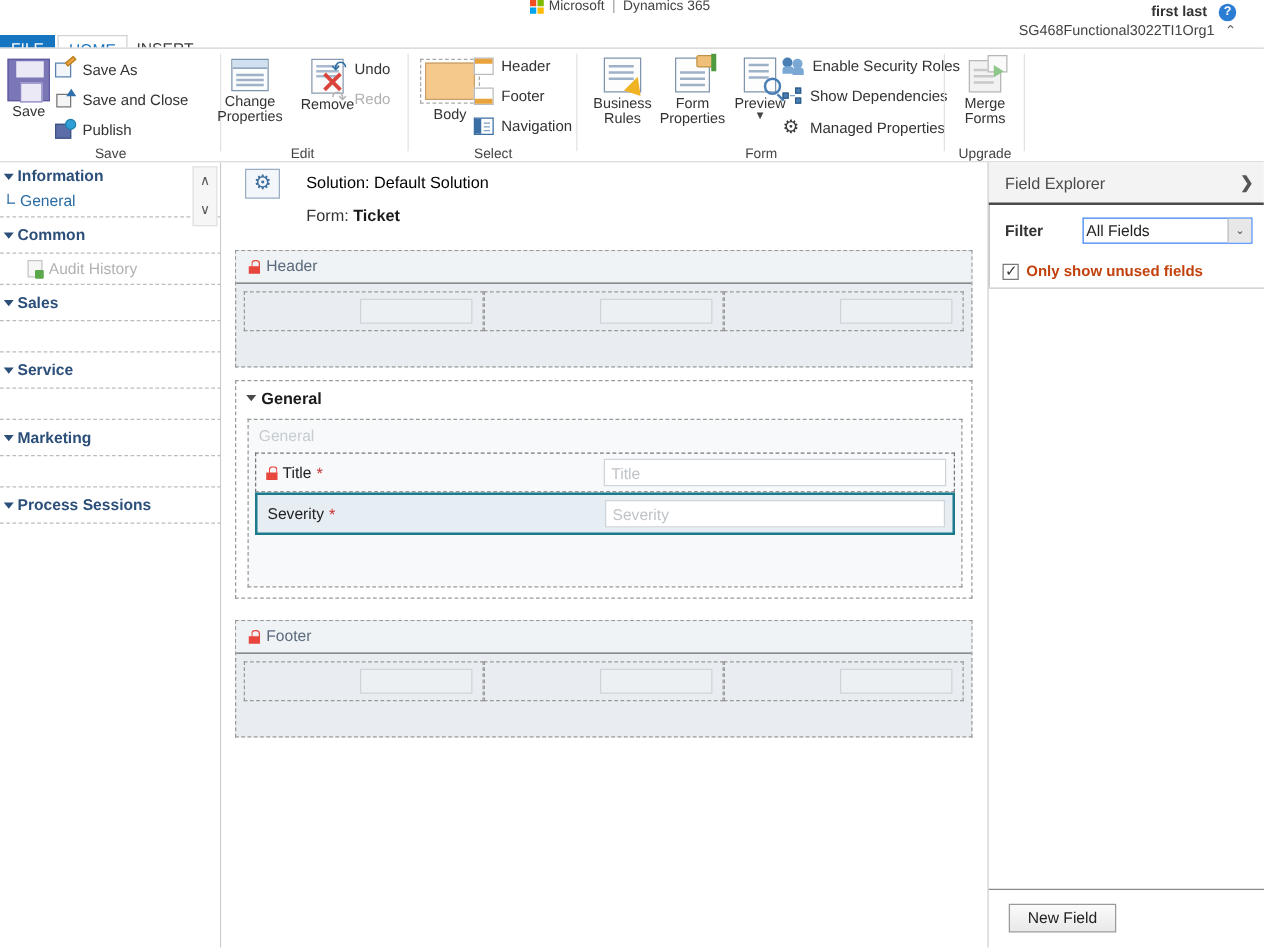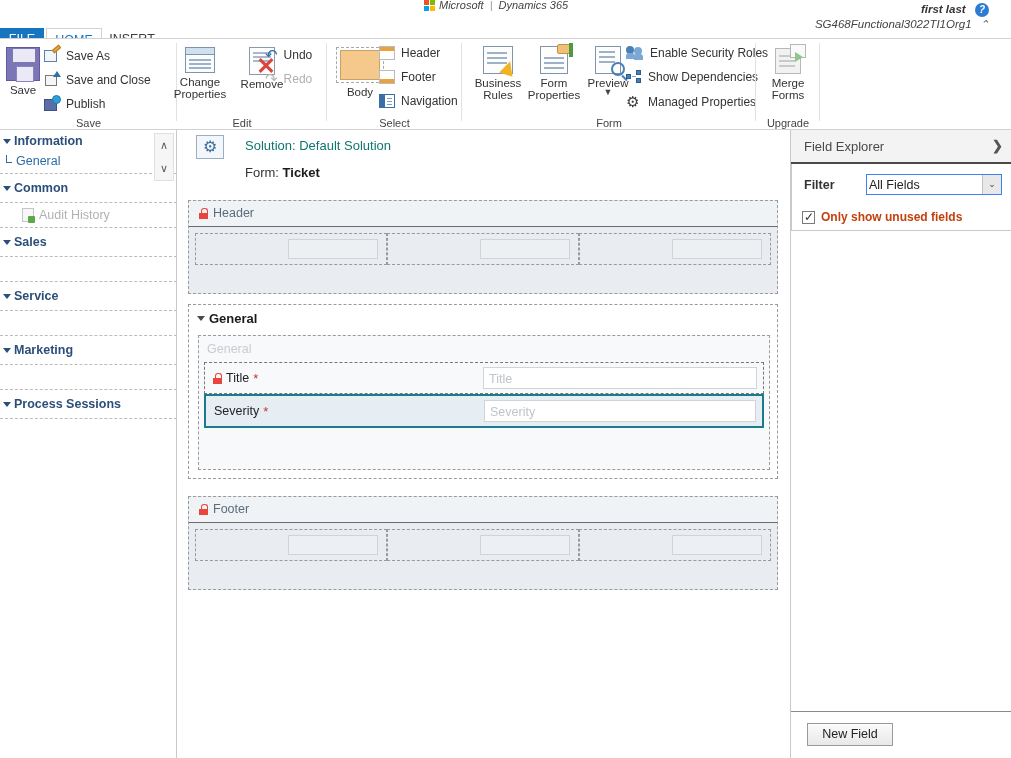--- a/index.html
+++ b/index.html
@@ -10,21 +10,20 @@
     background: #ffffff;
     font-family: "Liberation Sans", sans-serif;
     font-size: 12px;
     color: #333333;
   }
 
   
   #brandbar {
     position: absolute; left: 0; top: 0; width: 995px; height: 40px;
     background: #ffffff;
-    font-style: italic;
   }
   #ms-brand {
     position: absolute; left: 424px; top: -1px;
     display: flex; align-items: center; gap: 4px;
     font-size: 11px; color: #444;
   }
   .ms-logo { display: grid; grid-template-columns: 5px 5px; grid-template-rows: 5px 5px; gap: 1px; }
   .ms-logo i { display: block; width: 5px; height: 5px; }
   .ms-logo i:nth-child(1) { background: #f25022; }
   .ms-logo i:nth-child(2) { background: #7fba00; }
@@ -209,21 +208,21 @@
   }
   #solution-head { position: relative; height: 62px; }
   #sol-icon {
     position: absolute; left: 19px; top: 5px; width: 28px; height: 24px;
     background: #f3f6fa; border: 1px solid #9aaec4;
   }
   #sol-icon::before {
     content: '\2699'; position: absolute; left: 6px; top: 1px;
     font-size: 16px; color: #3e6f9e; line-height: 20px;
   }
-  #sol-line1 { position: absolute; left: 68px; top: 8px; font-size: 13px; color: #0f766e; }
+  #sol-line1 { position: absolute; left: 68px; top: 8px; font-size: 13px; color: #000000; }
   #sol-line2 { position: absolute; left: 68px; top: 35px; font-size: 13px; color: #333; }
   #sol-line2 b { font-weight: bold; color: #1a1a1a; }
 
   .form-sec {
     position: absolute; left: 11px; width: 590px;
     border: 1px dashed #9a9a9a; background: #e9edf1;
   }
   .sec-title {
     font-size: 12.5px; color: #5b6b7b; padding: 5px 0 6px 10px;
     background: #eff3f6; border-bottom: 1px solid #6a6a6a;

